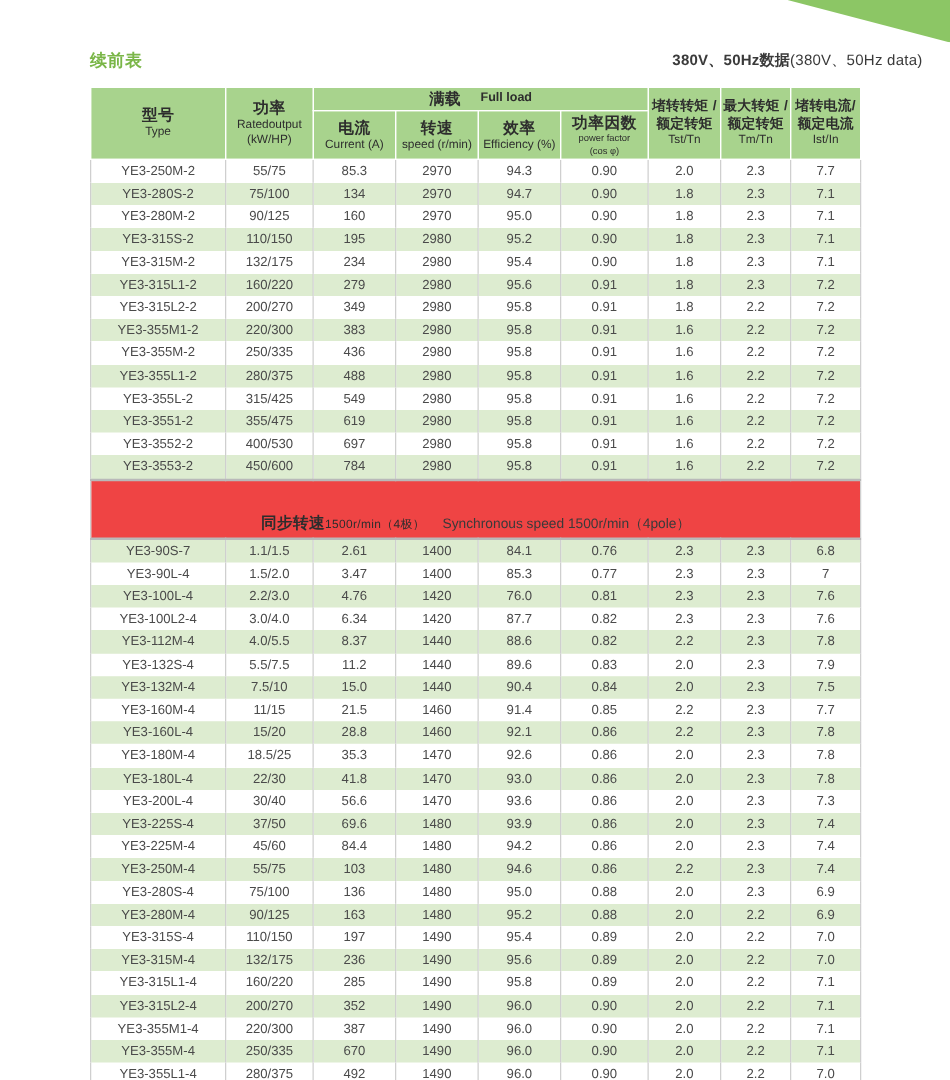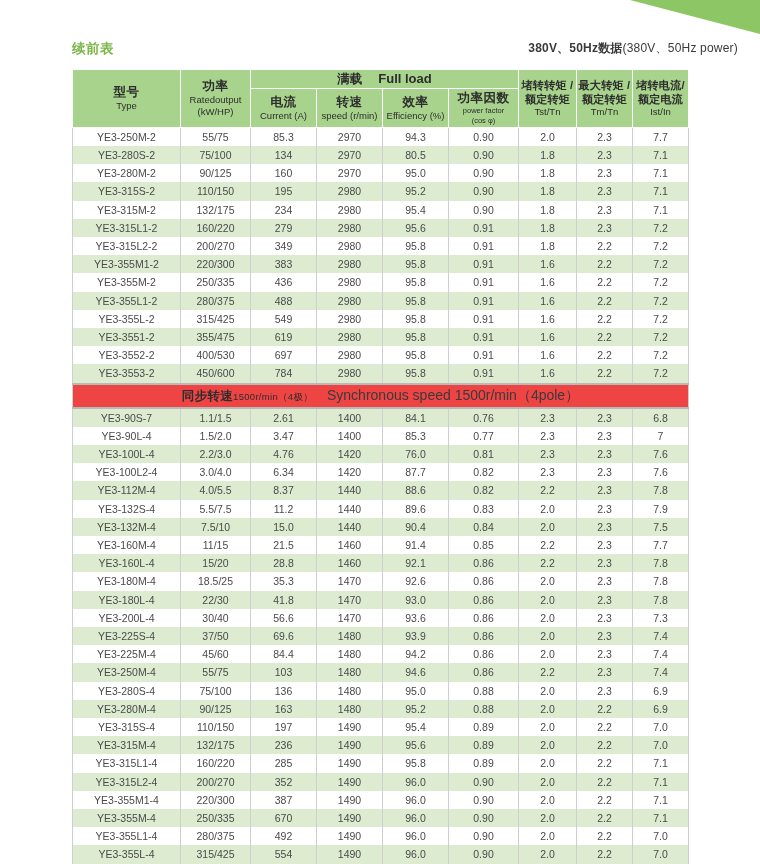--- a/index.html
+++ b/index.html
@@ -92,21 +92,21 @@
     line-height: 1.22;
     padding: 2px 1px;
     height: 100%;
   }
   .hd .cn { font-size: 12.5px; font-weight: bold; letter-spacing: 0.5px; }
   .hd .cn-sm { font-size: 11px; font-weight: bold; letter-spacing: 0.3px; }
   .hd .en { font-size: 9.5px; font-weight: normal; }
   .hd .en-sm { font-size: 7.5px; font-weight: normal; }
   .hd-inline { display: flex; align-items: flex-start; justify-content: center; gap: 16px; }
   .hd-inline .cn { font-size: 12.5px; font-weight: bold; }
-  .hd-inline .en { font-size: 13px; }
+  .hd-inline .en { font-size: 10px; }
 
   tbody tr.alt td { background: #ddecd0; }
   tbody tr.plain td { background: #ffffff; }
   tbody td.model { text-align: center; }
   tbody tr:last-child td { border-bottom: 2px solid #b9b9b9; }
 
   tr.section-sep td {
     background: #ef4444;
     border-left: 1px solid #cfcfcf;
     border-right: 1px solid #cfcfcf;
@@ -116,35 +116,35 @@
     line-height: 21px;
   }
   .sep-inner {
     display: flex;
     align-items: baseline;
     justify-content: center;
     gap: 14px;
   }
   .sep-inner .cn { font-size: 12.5px; font-weight: bold; color: #2d2d2d; letter-spacing: 0.3px; }
   .sep-inner .cn .small { font-size: 9.5px; font-weight: normal; }
-  .sep-inner .en { font-size: 14px; color: #3a3a3a; }
+  .sep-inner .en { font-size: 11px; color: #3a3a3a; margin-top: 24px; }
 </style>
 </head>
 <body>
 
 <div id="page">
 
   <div id="corner-deco">
     <div class="wedge"></div>
   </div>
 
   <div id="head-row">
     <div id="doc-title">续前表</div>
     <div id="doc-subtitle">
-      <span>380V、50Hz数据</span><span class="en">(380V、50Hz power)</span>
+      <span>380V、50Hz数据</span><span class="en">(380V、50Hz data)</span>
     </div>
   </div>
 
   <table>
     <colgroup>
       <col style="width:108px">
       <col style="width:70px">
       <col style="width:66px">
       <col style="width:66px">
       <col style="width:66px">
@@ -234,21 +234,21 @@
           <td>0.90</td>
           <td>2.0</td>
           <td>2.3</td>
           <td>7.7</td>
         </tr>
         <tr class="alt">
           <td class="model">YE3-280S-2</td>
           <td>75/100</td>
           <td>134</td>
           <td>2970</td>
-          <td>80.5</td>
+          <td>94.7</td>
           <td>0.90</td>
           <td>1.8</td>
           <td>2.3</td>
           <td>7.1</td>
         </tr>
         <tr class="plain">
           <td class="model">YE3-280M-2</td>
           <td>90/125</td>
           <td>160</td>
           <td>2970</td>

